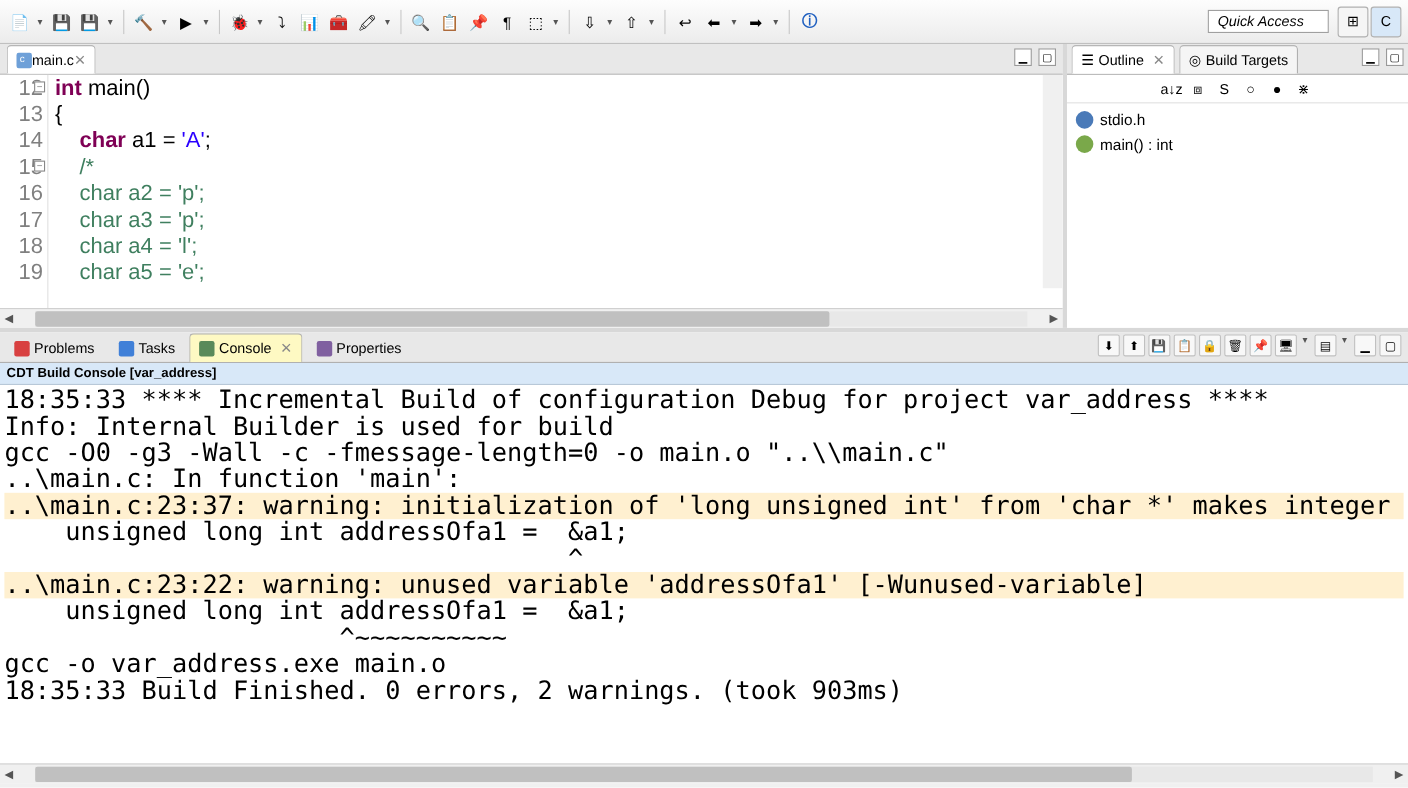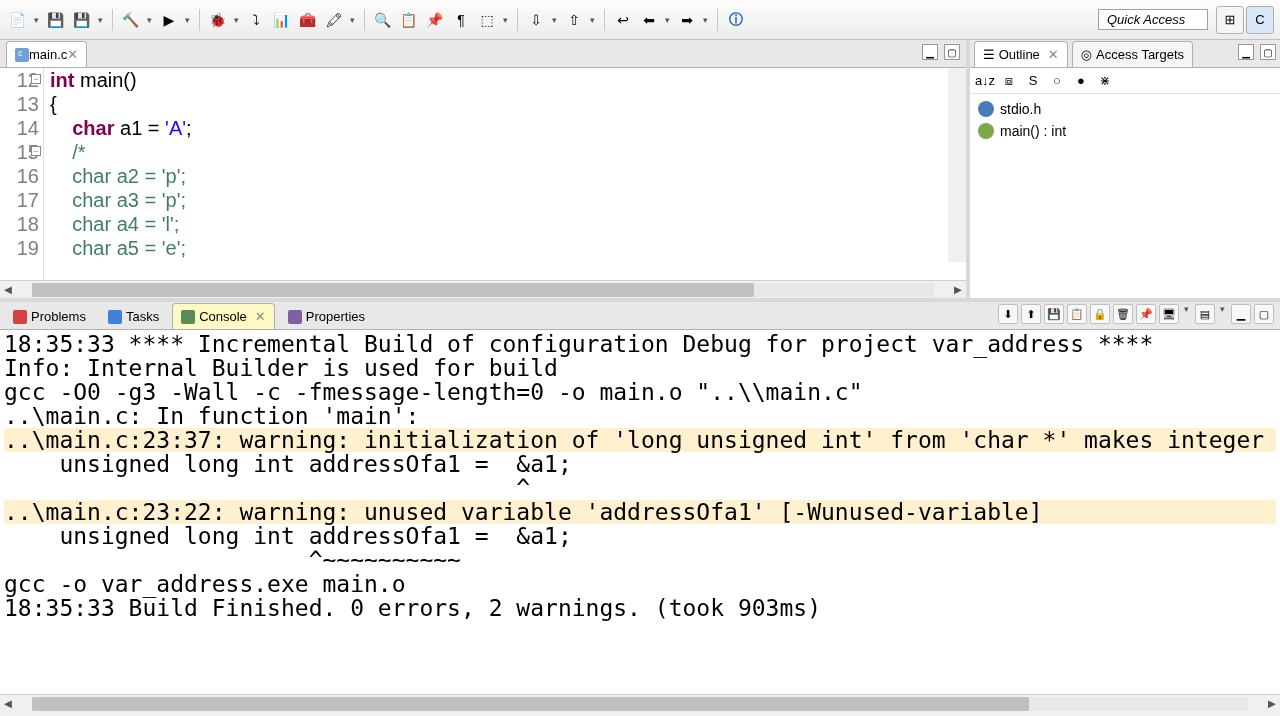--- a/index.html
+++ b/index.html
@@ -34,21 +34,21 @@
 .editor-marker .m2 { position:absolute; top:110px; width:10px;height:10px;background:#c8b060;border:1px solid #a08030;}
 .editor-hscroll { height:18px; background:#f0f0f0; display:flex; align-items:center; border-top:1px solid #d0d0d0;}
 .hsb-track { flex:1; height:14px; background:#e8e8e8; margin:0 16px; position:relative;}
 .hsb-thumb { position:absolute; left:0; width:80%; height:100%; background:#c0c0c0; border-radius:2px;}
 .arrow { width:16px; text-align:center; color:#555; cursor:pointer;}
 .outline-pane { width: 310px; display:flex; flex-direction:column; background:#fff; }
 .outline-tabs { height:28px; background:#e8e8e8; border-bottom:1px solid #b0b0b0; display:flex; align-items:flex-end; position:relative;}
 .otab { height:26px; border:1px solid #b0b0b0; border-bottom:none; border-radius:4px 4px 0 0; display:flex;align-items:center;padding:0 8px;gap:4px;font-size:13px;background:#f5f5f5;margin-left:4px;}
 .otab.active { background:#fff;}
 .otab .x { color:#888; cursor:pointer; margin-left:4px;}
-.outline-toolbar { height:26px; display:flex; align-items:center; justify-content:flex-start; gap:6px; padding:0 6px; border-bottom:1px solid #e0e0e0;}
+.outline-toolbar { height:26px; display:flex; align-items:center; justify-content:center; gap:6px; padding:0 6px; border-bottom:1px solid #e0e0e0;}
 .obtn { width:18px;height:18px; font-size:13px; cursor:pointer; display:flex;align-items:center;justify-content:center;}
 .outline-tree { padding:4px 8px; font-size:14px;}
 .otree-item { height:22px; display:flex; align-items:center; gap:6px;}
 .oicon { width:16px;height:16px;border-radius:8px; display:inline-block;}
 .oicon.hdr { background:#4a7ab8;}
 .oicon.fn { background:#7aa84a;}
 .bottom-pane { border-top:4px solid #d8d8d8; height: 414px; display:flex; flex-direction:column; background:#fff;}
 .btabbar { height:28px; background:#e8e8e8; border-bottom:1px solid #b0b0b0; display:flex; align-items:flex-end; position:relative;}
 .btab { height:26px; border:1px solid transparent; border-bottom:none; border-radius:4px 4px 0 0; padding:4px 8px; display:flex;align-items:center;gap:4px;font-size:13px;margin-left:4px;cursor:pointer;margin-top:14px;}
 .btab.active { background:#fef9c3; border-color:#b0b0b0;}
@@ -155,21 +155,21 @@
 
   <div class="outline-pane">
     <div class="outline-tabs">
       <div class="otab active">
         <span>☰</span>
         <span>Outline</span>
         <span class="x">✕</span>
       </div>
       <div class="otab">
         <span>◎</span>
-        <span>Access Targets</span>
+        <span>Build Targets</span>
       </div>
       <div class="tab-min-max" style="right:4px">
         <div class="tmm">▁</div>
         <div class="tmm">▢</div>
       </div>
     </div>
     <div class="outline-toolbar">
       <div class="obtn">a↓z</div>
       <div class="obtn">⧈</div>
       <div class="obtn">S</div>
@@ -218,20 +218,21 @@
       <div class="bbtn">🗑</div>
       <div class="bbtn">📌</div>
       <div class="bbtn">🖥</div>
         <div class="dd">▾</div>
       <div class="bbtn">▤</div>
         <div class="dd">▾</div>
       <div class="bbtn">▁</div>
       <div class="bbtn">▢</div>
     </div>
   </div>
+  <div class="console-title">CDT Build Console [var_address]</div>
   <div class="console-body" id="console"><div>18:35:33 **** Incremental Build of configuration Debug for project var_address ****</div><div>Info: Internal Builder is used for build</div><div>gcc -O0 -g3 -Wall -c -fmessage-length=0 -o main.o "..\\main.c" </div><div>..\main.c: In function 'main':</div><div class="warn-line">..\main.c:23:37: warning: initialization of 'long unsigned int' from 'char *' makes integer from pointer without a ca</div><div>    unsigned long int addressOfa1 =  &amp;a1;</div><div>                                     ^</div><div class="warn-line">..\main.c:23:22: warning: unused variable 'addressOfa1' [-Wunused-variable]</div><div>    unsigned long int addressOfa1 =  &amp;a1;</div><div>                      ^~~~~~~~~~~</div><div>gcc -o var_address.exe main.o</div><div></div><div>18:35:33 Build Finished. 0 errors, 2 warnings. (took 903ms)</div></div>
   <div class="bottom-hscroll">
     <div class="arrow">◄</div>
     <div class="hsb-track">
         <div class="hsb-thumb" style="width:82%"></div>
       </div>
     <div class="arrow">►</div>
   </div>
 </div>
 

